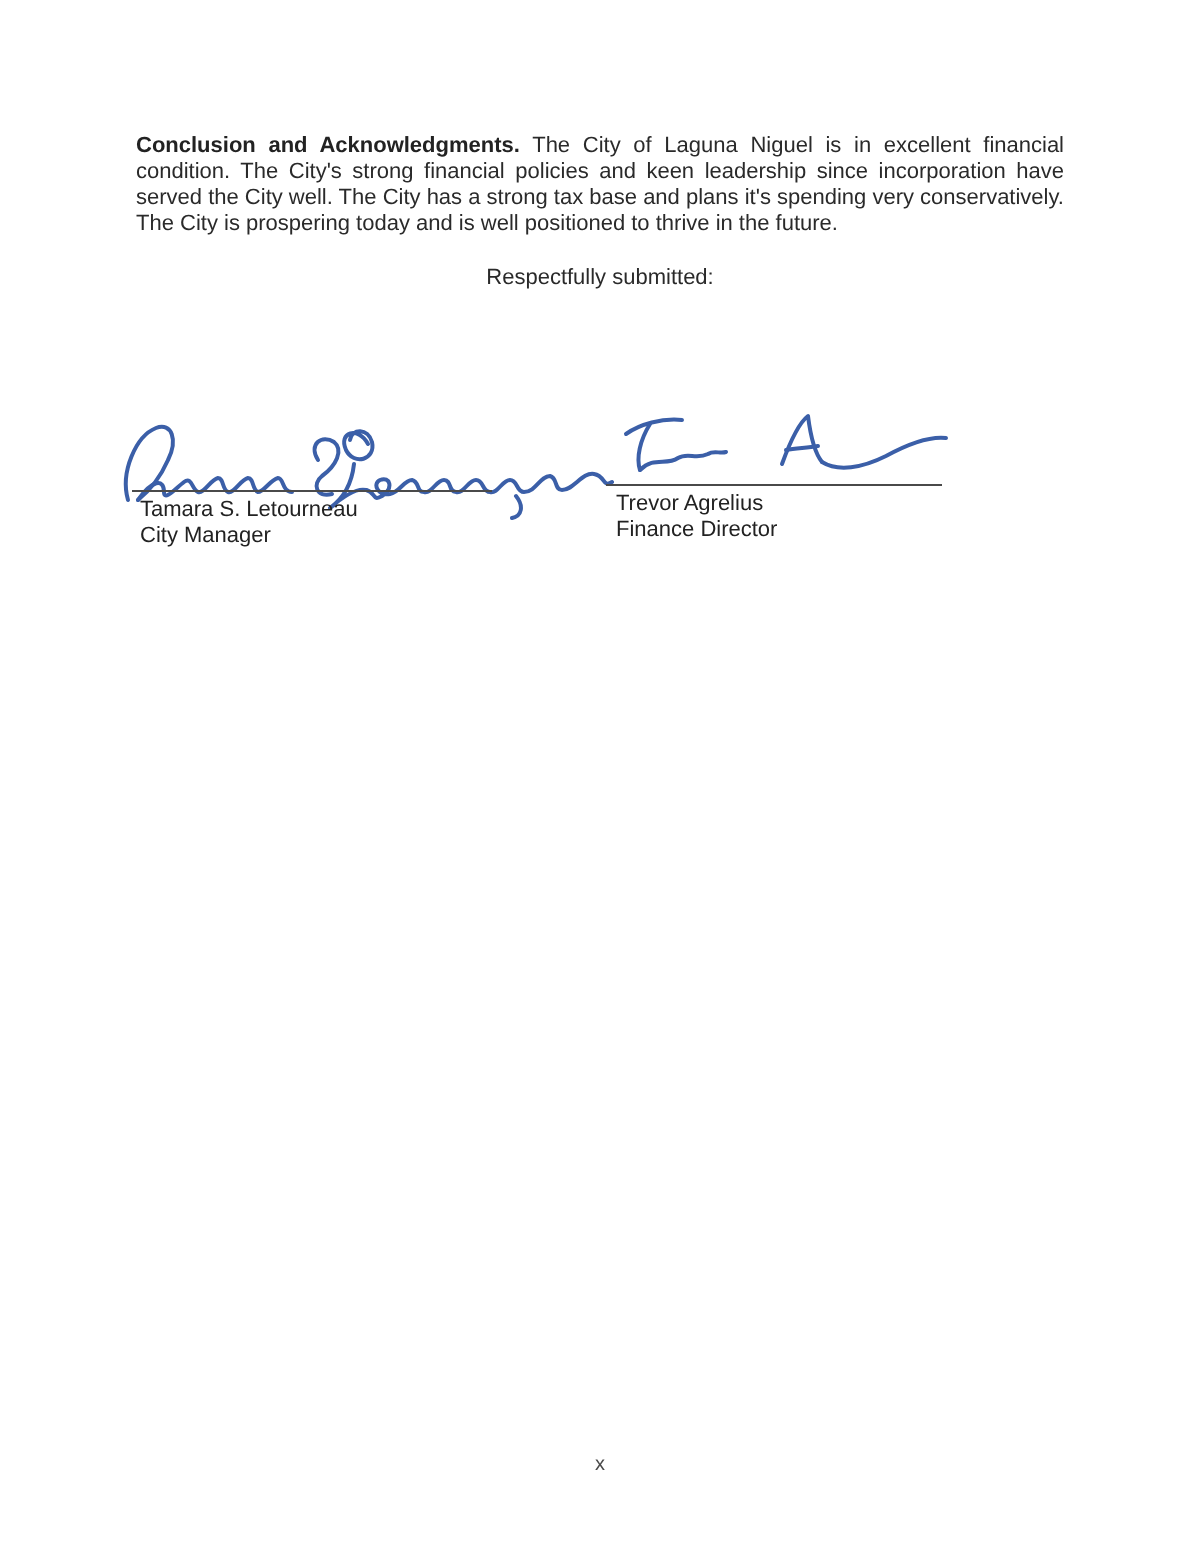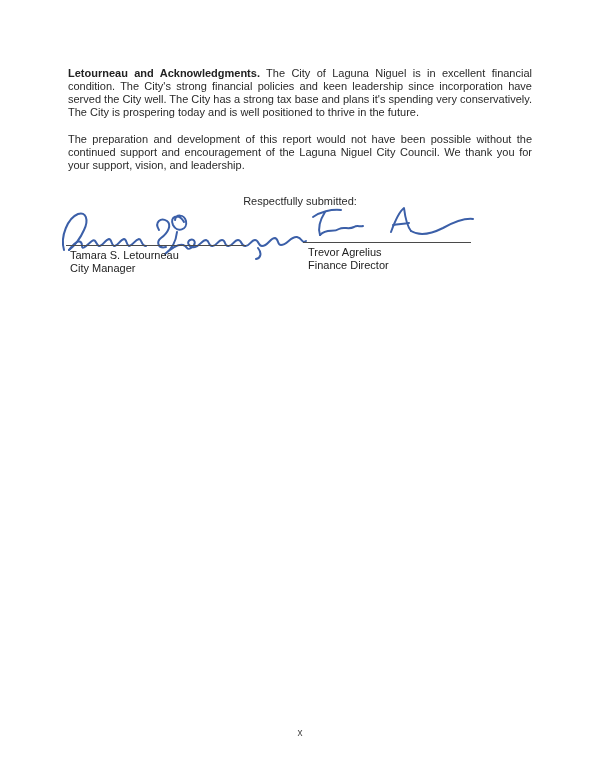--- a/index.html
+++ b/index.html
@@ -76,23 +76,22 @@
     font-size: 10px;
     color: #4a4a4a;
   }
 </style>
 </head>
 <body>
 
 <div class="page">
 
   <div class="content">
-    <p class="para"><b>Letourneau and Acknowledgments.</b> <span>The City of Laguna Niguel is in excellent financial condition. The City's strong financial policies and keen leadership since incorporation have served the City well. The City has a strong tax base and plans it's spending very conservatively. The City is prospering today and is well positioned to thrive in the future.</span></p>
+    <p class="para"><b>Conclusion and Acknowledgments.</b> <span>The City of Laguna Niguel is in excellent financial condition. The City's strong financial policies and keen leadership since incorporation have served the City well. The City has a strong tax base and plans it's spending very conservatively. The City is prospering today and is well positioned to thrive in the future.</span></p>
 
-    <p class="para second">The preparation and development of this report would not have been possible without the continued support and encouragement of the Laguna Niguel City Council. We thank you for your support, vision, and leadership.</p>
 
     <p class="salutation">Respectfully submitted:</p>
   </div>
 
   <div class="sig-block left">
     <svg class="sig-svg" width="250" height="52" viewBox="0 0 250 52">
       <g fill="none" stroke-width="2" stroke-linecap="round" stroke-linejoin="round" stroke="#3b5fa8">
         <path d="M4,42 C0,28 8,10 18,6 C26,3 29,12 24,22 C20,31 14,38 9,42"></path>
         <path d="M9,42 C16,32 22,31 22,38 C22,43 28,36 32,33 C36,30 36,37 39,38 C42,39 45,32 49,31 C52,31 51,37 54,38 C57,39 60,32 64,31 C67,31 66,37 69,38 C72,38 75,32 79,31 C82,31 81,38 86,38"></path>
         <path d="M99,22 C94,14 101,9 107,13 C112,17 108,25 101,30 C96,34 98,41 106,39"></path>

